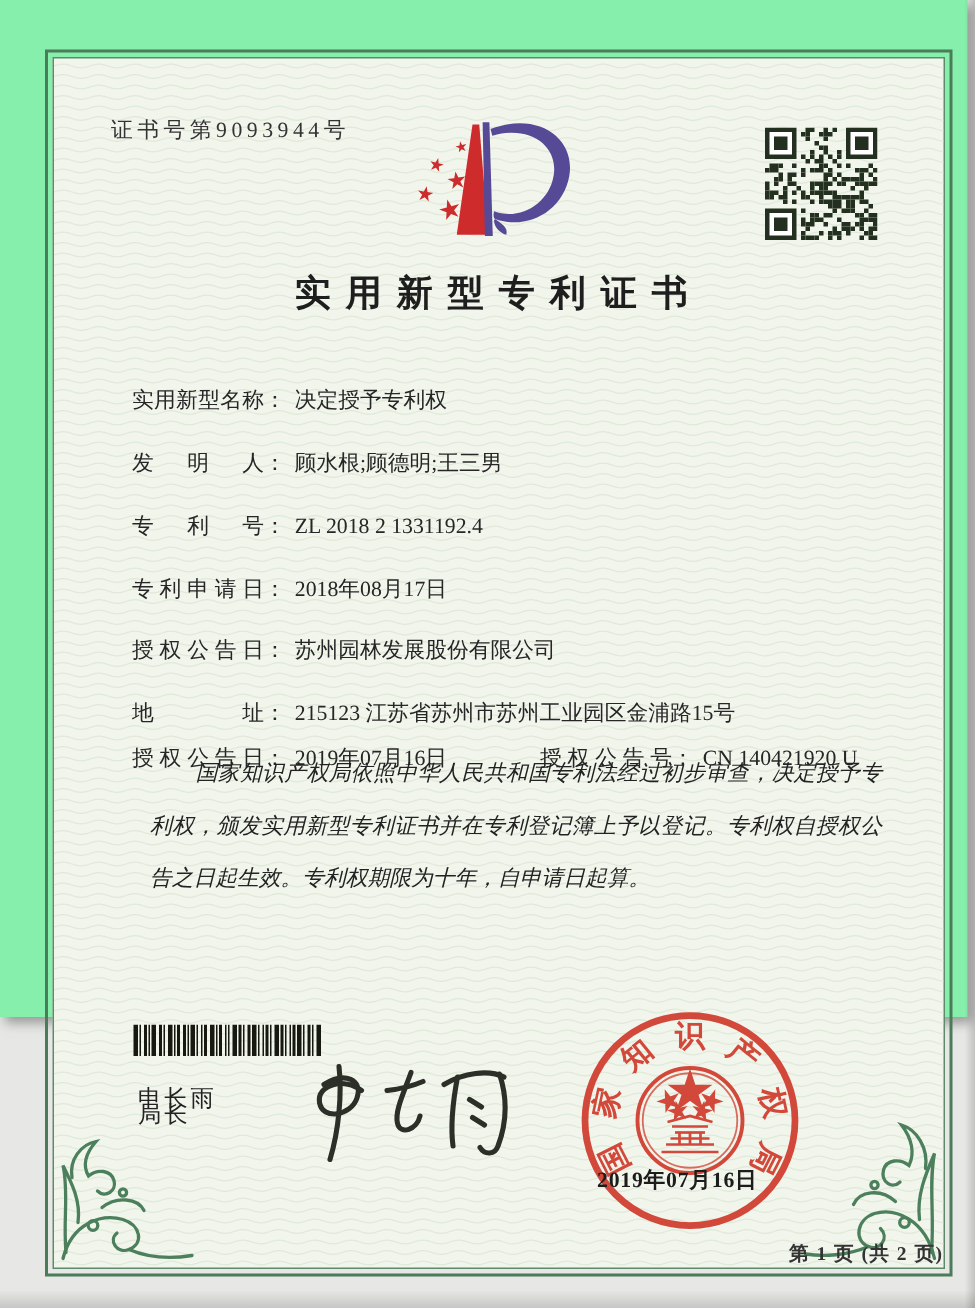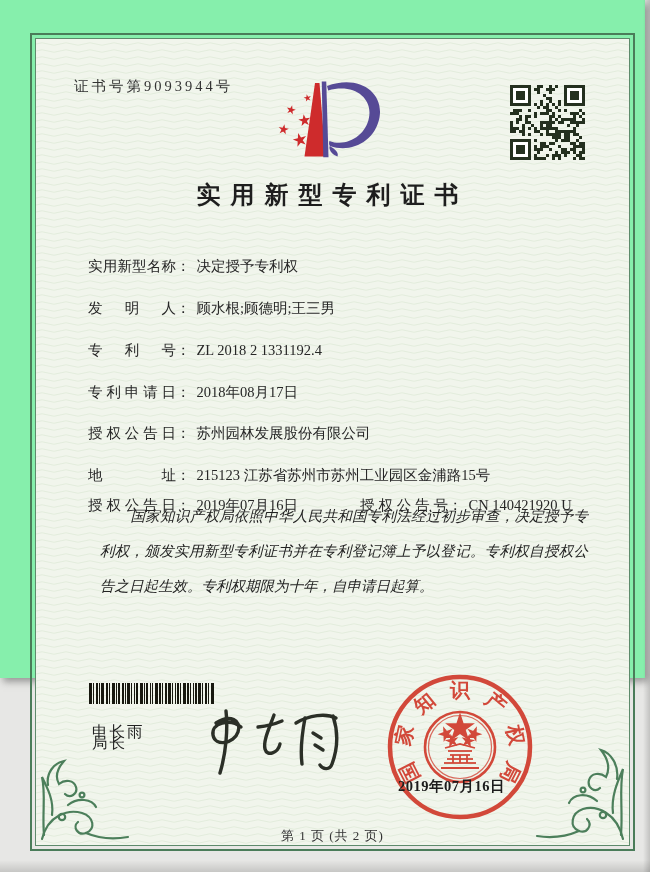--- a/index.html
+++ b/index.html
@@ -19,21 +19,21 @@
   .flabel{display:inline-block;width:88px;text-align:justify;text-align-last:justify;
     vertical-align:bottom;}
   .fvalue{margin-left:6px;}
   .grant2{position:absolute;left:272px;top:0;}
   .body-text{left:52px;top:460px;width:488px;font-size:14.5px;line-height:35px;color:#222;
     text-align:justify;font-style:italic;margin-left:12px;}
   .body-text p{margin:0;text-indent:2.1em;}
   .signer{left:56px;font-size:15.5px;color:#222;letter-spacing:2px;text-align:right;}
   .seal-date{left:362px;top:738px;width:130px;font-size:14.5px;font-weight:bold;color:#1c1c1c;
     letter-spacing:.5px;z-index:6;}
-  .footer{left:0;top:788px;width:100%;text-align:center;font-size:13px;color:#333;letter-spacing:1px;}
+  .footer{left:0;top:788px;width:100%;text-align:right;font-size:13px;color:#333;letter-spacing:1px;font-weight:bold;}
   svg{display:block;}
   .seal-wrap{left:344px;top:628px;z-index:5;opacity:.92;}
   .qr-wrap{left:474px;top:46px;}
   .logo-wrap{left:222px;top:38px;}
   .bar-wrap{left:52px;top:644px;}
   .sig-wrap{left:156px;top:668px;}
   .fl-left{left:2px;top:716px;}
   .fl-right{right:2px;top:706px;}
   .waves-wrap{left:0;top:0;}
   .shadow-r{position:absolute;right:0;top:0;width:7px;height:872px;

